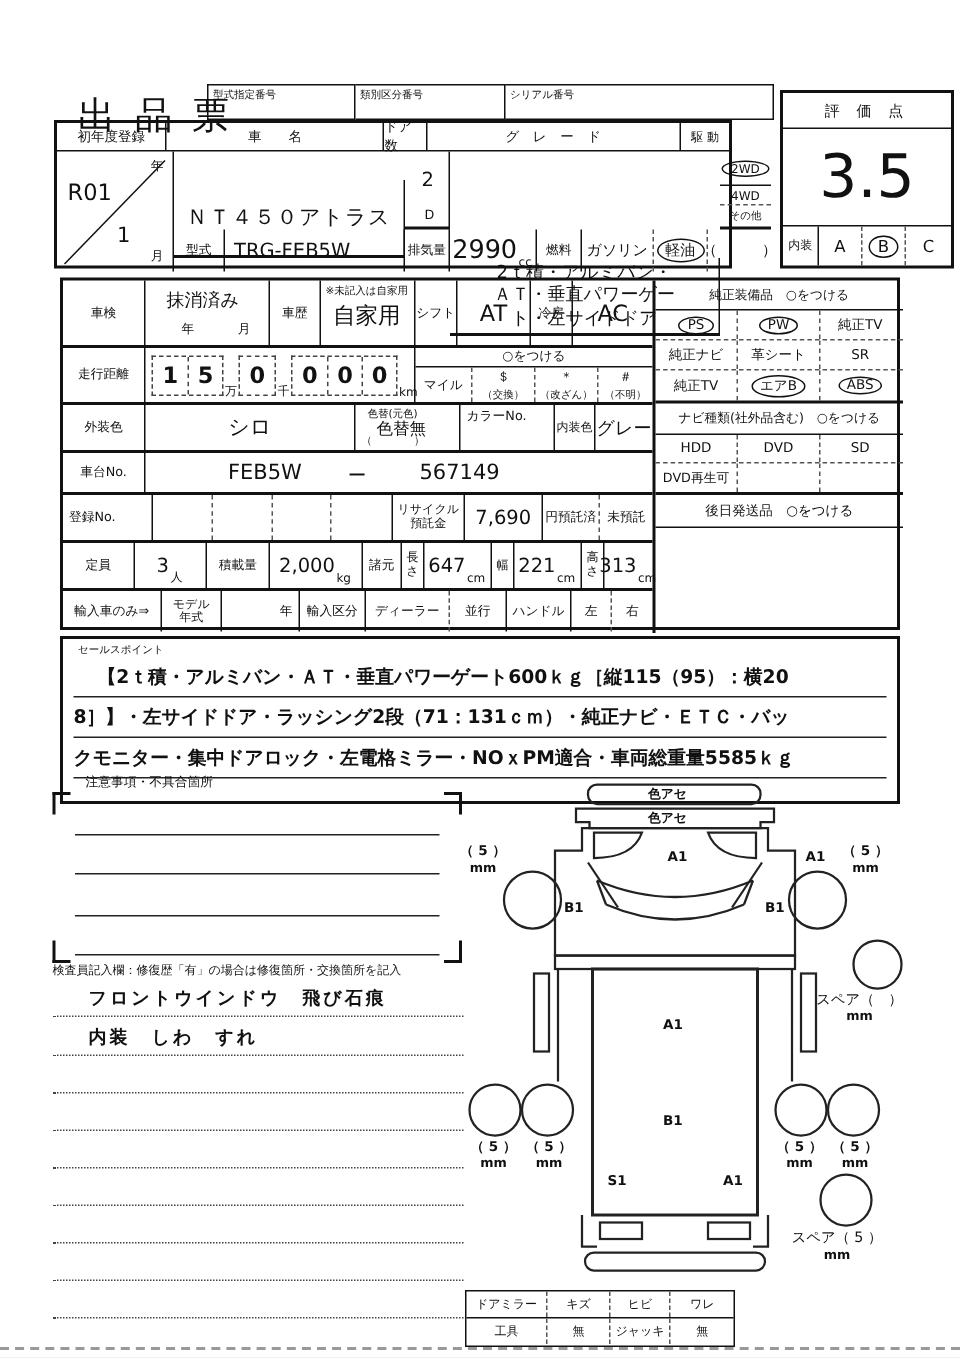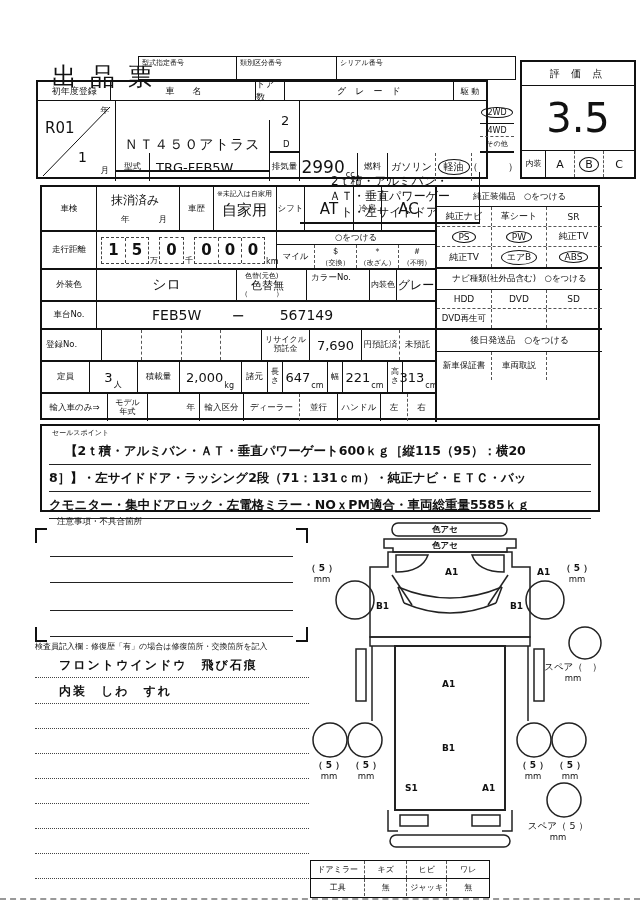--- a/index.html
+++ b/index.html
@@ -26,21 +26,21 @@
   .unit{font-size:8px;align-self:flex-end;padding:0 1px 2px 1px}
   .sline{margin:0 7px;height:27px;border-bottom:1.5px solid #222;font-weight:bold;
          font-size:12.5px;display:flex;align-items:center;white-space:nowrap;overflow:hidden}
   .entry{border-bottom:1.5px dotted #444;height:26px;display:flex;align-items:flex-end;
          padding:0 0 3px 24px;font-size:12px;font-weight:bold;letter-spacing:2px}
   .entry.empty{height:25px}
   .bk{position:absolute;width:12px;height:15px}
   .nline{position:absolute;left:15px;right:15px;border-top:1.5px solid #222}
   .dlbl{position:absolute;font-size:9px;font-weight:bold;white-space:nowrap}
   .tread{position:absolute;width:40px;text-align:center;font-size:9px;font-weight:bold;line-height:1.2}
-  .tread .mmu{font-weight:normal;font-size:8.5px}
+  .tread .mmu{font-weight:bold;font-size:8.5px}
   .hdrbox{border:1.5px solid #111;position:relative}
   .hdrbox span{position:absolute;top:1px;left:3px;font-size:7px}
   svg{display:block}
 </style>
 </head>
 <body>
 
 <div class="sheet">
 
   <div class="abs bold" style="left:52px;top:60px;font-size:25px;letter-spacing:13px">出品票</div>
@@ -284,38 +284,38 @@
         <div class="cell sm" style="width:27px">右</div>
       </div>
     </div>
 
     <div class="abs" style="left:393px;top:0;width:163px;height:231px;border-left:2px solid #111;width:167px;height:235px">
 
       <div class="bb2">
         <div class="cell bb1 sm bold" style="height:20px">純正装備品　○をつける</div>
         <div class="flex dbb" style="height:20px">
           <div class="cell dr" style="width:55px;font-size:9px">
+              <span class="circle">PS</span>
+            </div>
+          <div class="cell dr" style="width:55px;font-size:9px">
+              <span class="circle">PW</span>
+            </div>
+          <div class="cell" style="width:53px;font-size:9px">
+              <span>純正TV</span>
+            </div>
+        </div>
+        <div class="flex dbb" style="height:20px">
+          <div class="cell dr" style="width:55px;font-size:9px">
               <span>純正ナビ</span>
             </div>
           <div class="cell dr" style="width:55px;font-size:9px">
               <span>革シート</span>
             </div>
           <div class="cell" style="width:53px;font-size:9px">
               <span>SR</span>
-            </div>
-        </div>
-        <div class="flex dbb" style="height:20px">
-          <div class="cell dr" style="width:55px;font-size:9px">
-              <span class="circle">PS</span>
-            </div>
-          <div class="cell dr" style="width:55px;font-size:9px">
-              <span class="circle">PW</span>
-            </div>
-          <div class="cell" style="width:53px;font-size:9px">
-              <span>純正TV</span>
             </div>
         </div>
         <div class="flex" style="height:20px">
           <div class="cell dr" style="width:55px;font-size:9px">
               <span>純正TV</span>
             </div>
           <div class="cell dr" style="width:55px;font-size:9px">
               <span class="circle">エアB</span>
             </div>
           <div class="cell" style="width:53px;font-size:9px">
@@ -334,30 +334,25 @@
         </div>
         <div class="flex" style="height:19px">
           <div class="cell dr" style="width:55px;font-size:8.5px">DVD再生可</div>
           <div class="dr" style="width:55px"></div>
           <div style="width:53px"></div>
         </div>
       </div>
 
       <div>
         <div class="cell bb1 bold" style="height:22px;font-size:9px">後日発送品　○をつける</div>
-        <div class="flex" style="height:28px">
-          <div class="cell dr" style="width:55px;font-size:8.5px">新車保証書</div>
-          <div class="cell dr" style="width:55px;font-size:8.5px">車両取説</div>
-          <div style="width:53px"></div>
-        </div>
-      </div>
-    </div>
-  </div>
-
-  <div class="abs brd2" style="left:40px;top:424px;width:560px;height:88px">
+      </div>
+    </div>
+  </div>
+
+  <div class="abs brd2" style="left:40px;top:424px;width:560px;height:112px">
     <div class="tiny" style="padding:2px 0 0 10px">セールスポイント</div>
     <div class="sline" style="padding-left:16px">【2ｔ積・アルミバン・ＡＴ・垂直パワーゲート600ｋｇ［縦115（95）：横20</div>
     <div class="sline">8］】・左サイドドア・ラッシング2段（71：131ｃｍ）・純正ナビ・ＥＴＣ・バッ</div>
     <div class="sline">クモニター・集中ドアロック・左電格ミラー・NOｘPM適合・車両総重量5585ｋｇ</div>
   </div>
 
   <div class="abs" style="left:35px;top:516px;width:273px;height:126px">
     <div class="sm" style="padding-left:22px">注意事項・不具合箇所</div>
     <div class="bk" style="left:0;top:12px;border-left:2px solid #111;border-top:2px solid #111"></div>
     <div class="bk" style="left:0;bottom:0;border-left:2px solid #111;border-bottom:2px solid #111"></div>

